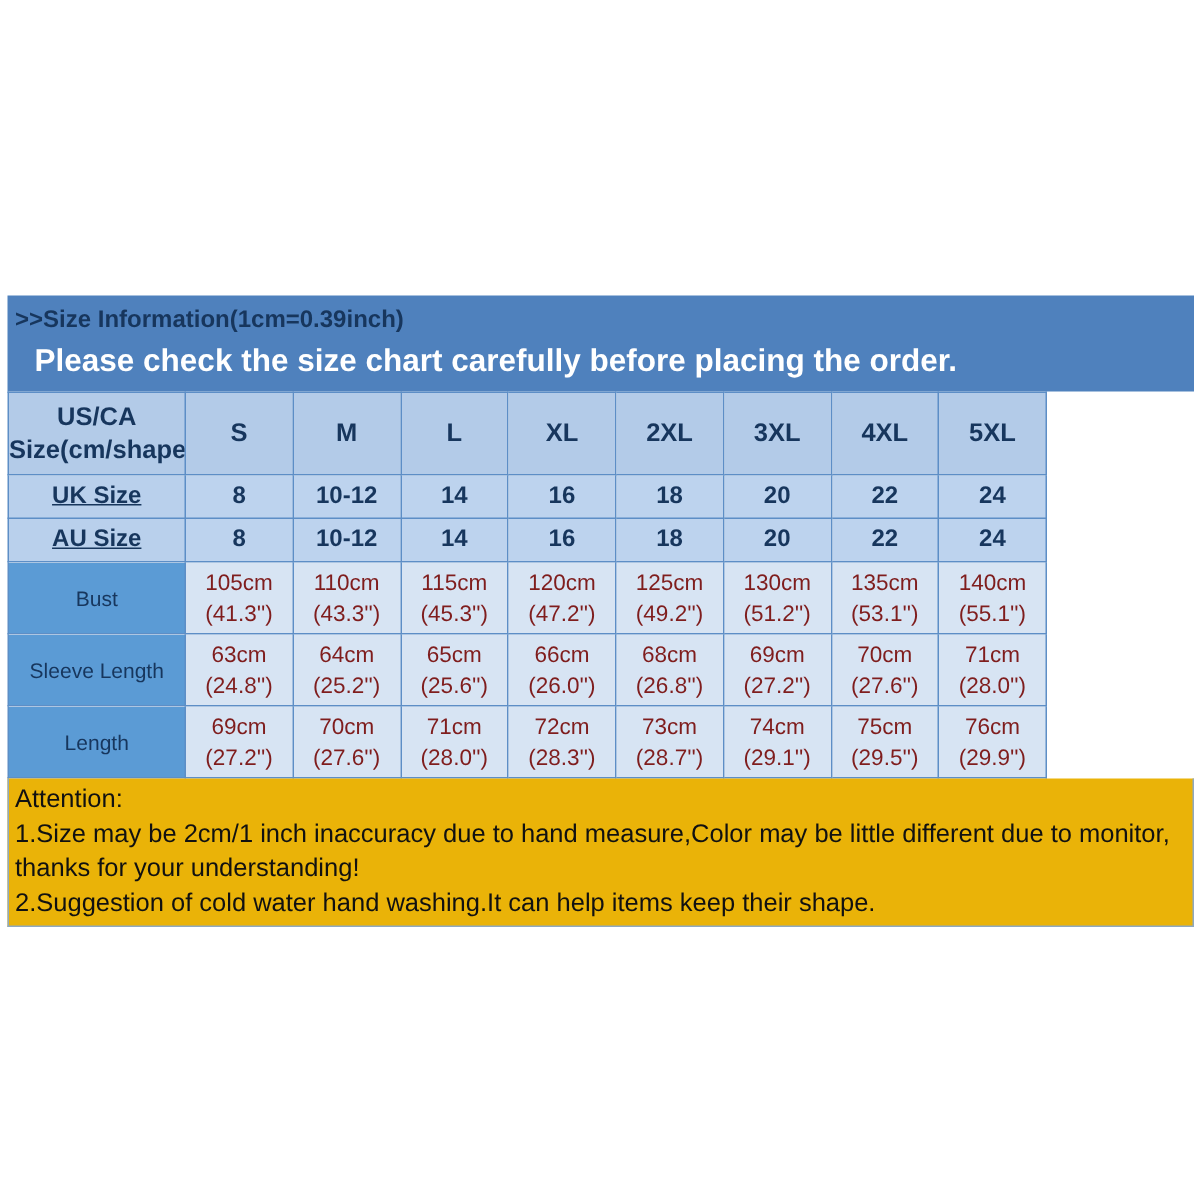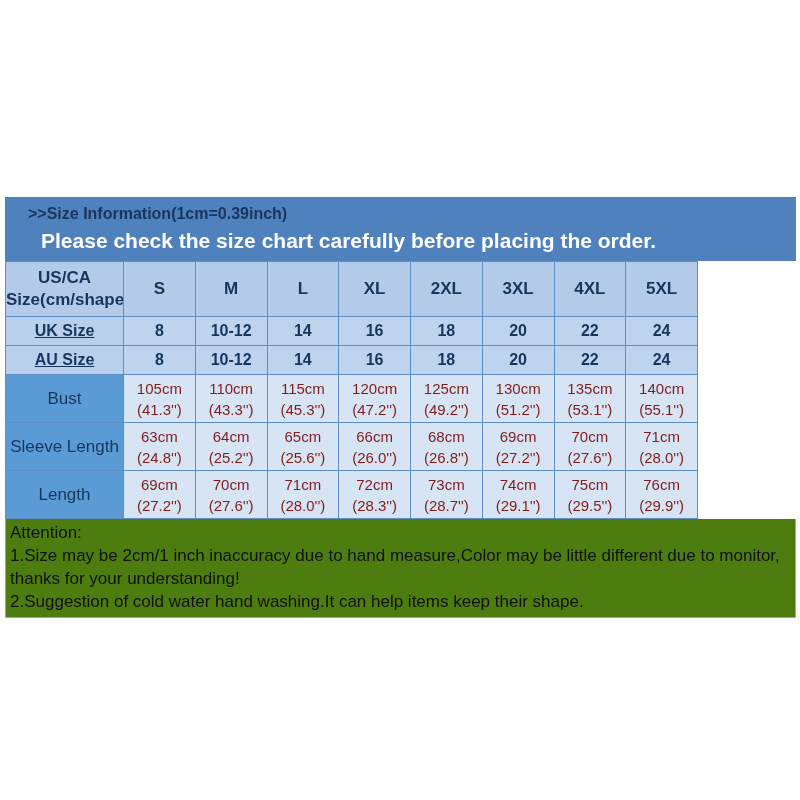--- a/index.html
+++ b/index.html
@@ -21,21 +21,21 @@
   }
   .sheet {
     position: absolute;
     left: 5px;
     top: 197px;
     width: 791px;
   }
   
   .band {
     background: #4f81bd;
-    padding: 7px 4px 7px 23px;
+    padding: 7px 4px 7px 5px;
   }
   .band .t1 {
     color: #17365d;
     font-weight: bold;
     font-size: 16px;
     line-height: 20px;
     white-space: nowrap;
   }
   .band .t2 {
     color: #ffffff;
@@ -81,37 +81,37 @@
   tr.sizerow td {
     background: #bdd3ee;
     color: #17365d;
     font-size: 16px;
     font-weight: bold;
     height: 28px;
   }
   tr.mrow th {
     background: #5b9bd5;
     color: #17365d;
-    font-size: 17px;
+    font-size: 14px;
     font-weight: normal;
     height: 47px;
   }
   tr.mrow td {
     background: #d7e4f3;
     color: #7f1d1d;
     font-size: 15px;
     font-weight: normal;
     height: 47px;
   }
   tr.mrow td .blk { line-height: 21px; }
   
   .attention {
     border: 1px solid #8fa9c0;
     border-top: none;
-    background: #4d7c0f;
+    background: #eab308;
     color: #111111;
     font-size: 17px;
     line-height: 23px;
     padding: 2px 4px 4px 4px;
   }
   .attention .line { white-space: nowrap; }
 </style>
 </head>
 <body>
 

